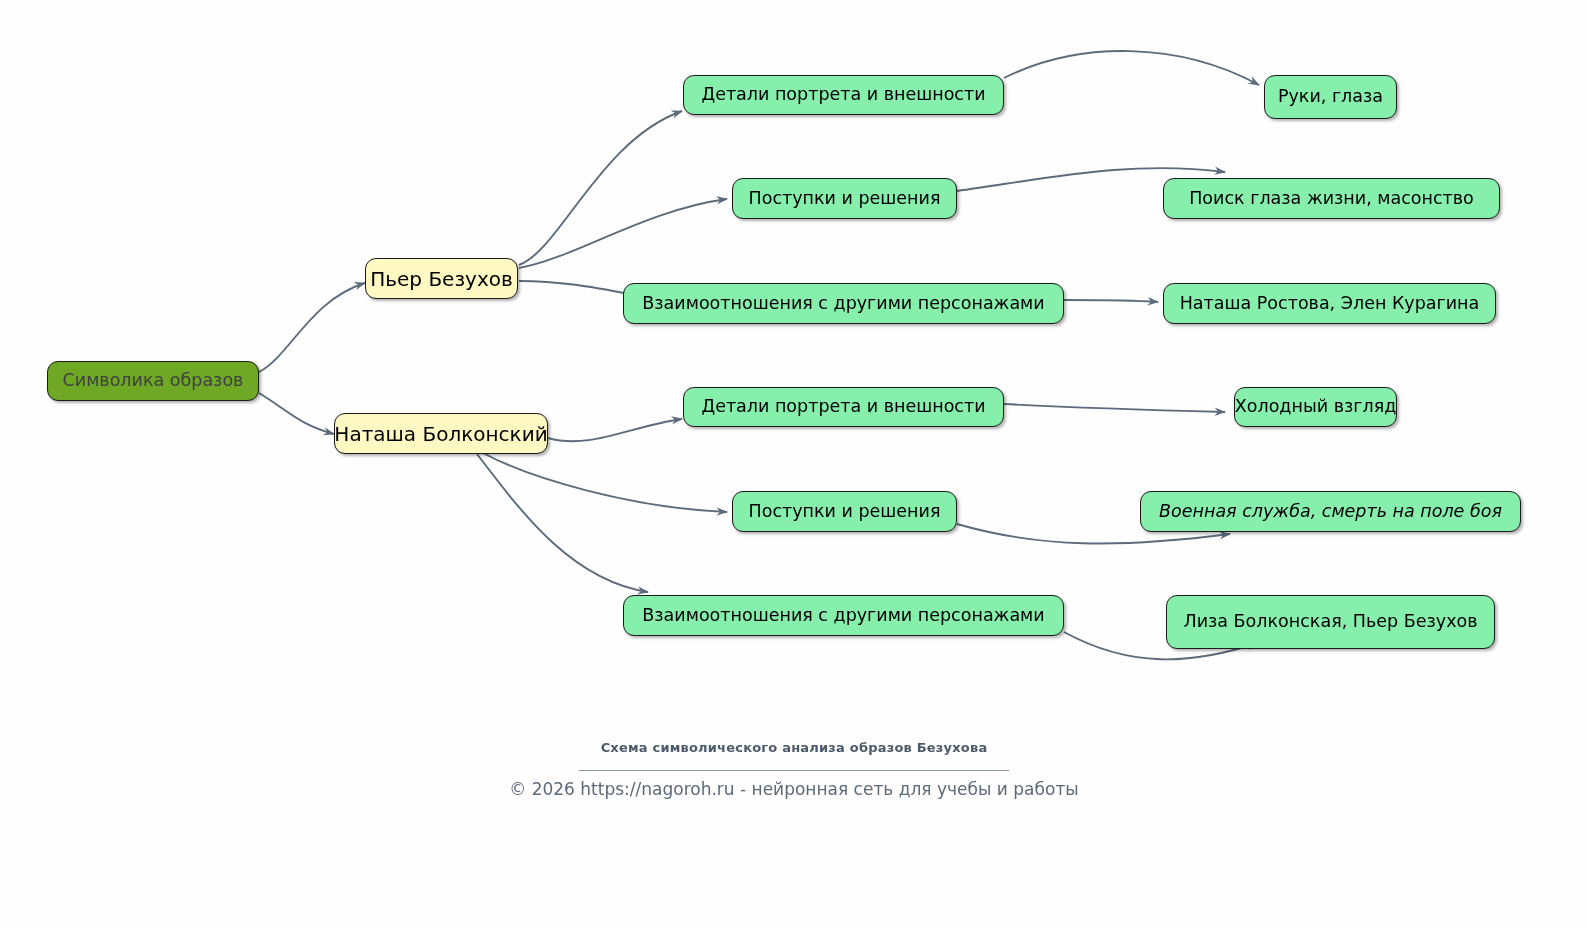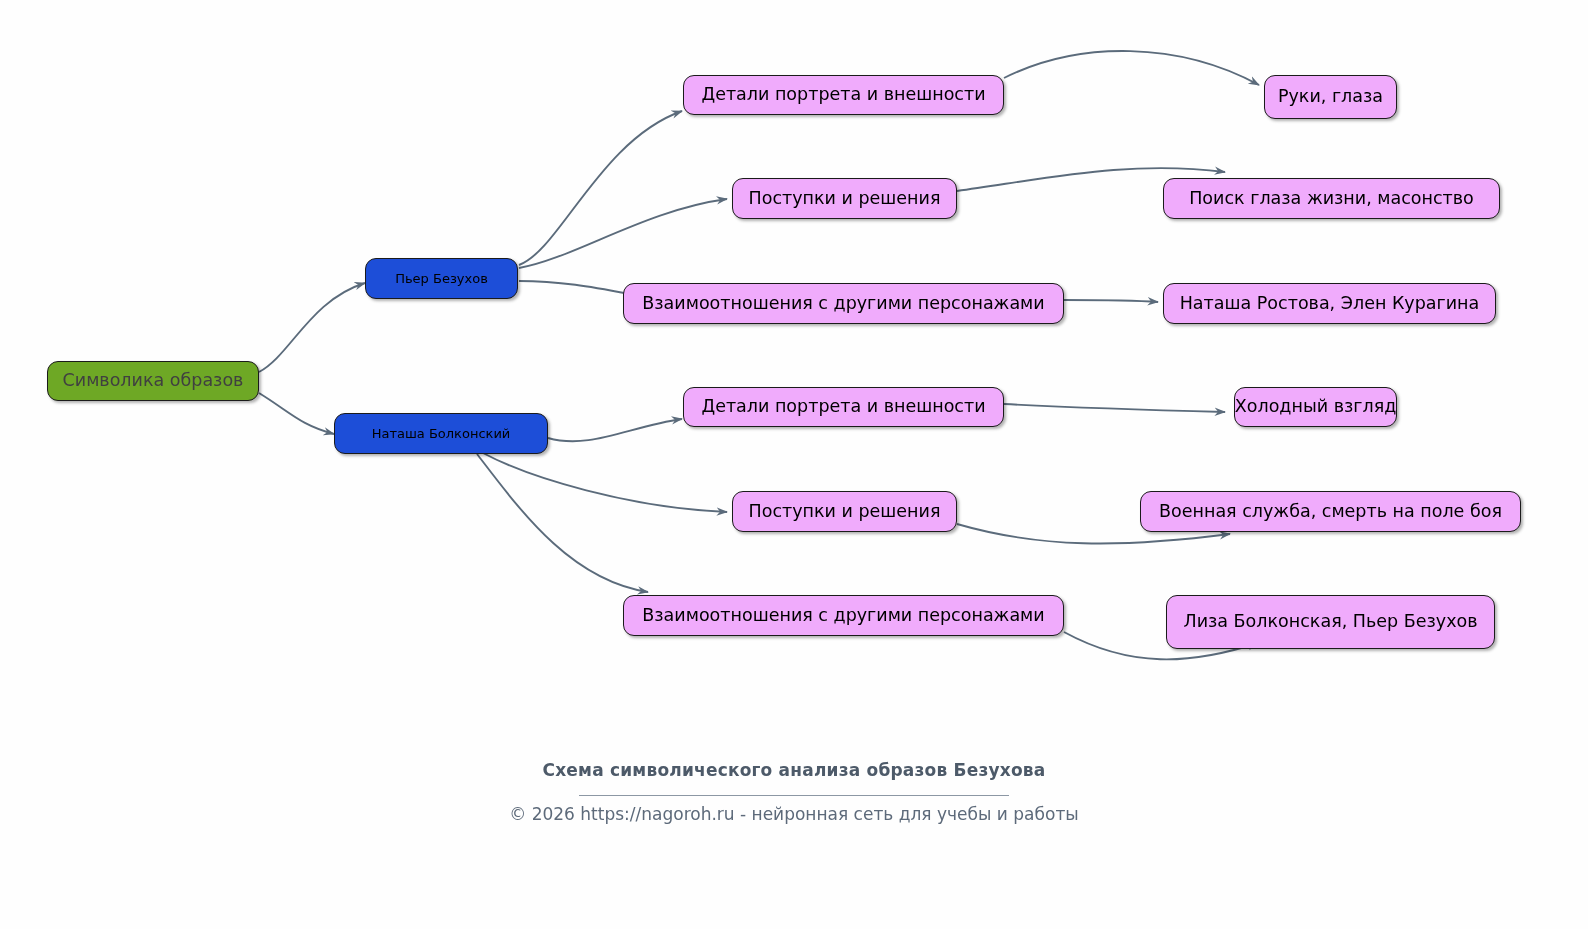--- a/index.html
+++ b/index.html
@@ -42,46 +42,45 @@
   .node-label {
     display: block;
     padding: 0 2px;
   }
   .node.root {
     background: #6ea825;
     color: #404040;
     font-size: 17.5px;
   }
   .node.branch {
-    background: #1d4ed8;
+    background: #fef9c3;
     color: #000000;
-    font-size: 13px;
+    font-size: 20px;
   }
   .node.aspect, .node.detail {
-    background: #f0abfc;
+    background: #86efac;
     color: #000000;
     font-size: 17.5px;
   }
 
   
   #footer {
     position: absolute;
     left: 0;
     top: 740px;
     width: 1588px;
     text-align: center;
   }
   #footer-title {
     font-family: "DejaVu Sans", sans-serif;
     font-weight: bold;
-    font-size: 17px;
+    font-size: 13px;
     color: #4d5a69;
     line-height: 1.22;
     letter-spacing: 0.2px;
-    margin-top: 20px;
   }
   #footer-divider {
     width: 430px;
     height: 1px;
     margin: 14px auto 0 auto;
     background: #8c97a4;
   }
   #footer-copyright {
     margin-top: 8px;
     font-family: "DejaVu Sans", sans-serif;
@@ -160,21 +159,21 @@
   <div class="node aspect" style="left:683px; top:387px; width:321px; height:40px;">
     <span class="node-label">Детали портрета и внешности</span>
   </div>
   <div class="node detail" style="left:1234px; top:387px; width:163px; height:40px;">
     <span class="node-label">Холодный взгляд</span>
   </div>
 
   <div class="node aspect" style="left:732px; top:491px; width:225px; height:41px;">
     <span class="node-label">Поступки и решения</span>
   </div>
-  <div class="node detail" style="left:1140px; top:491px; width:381px; height:41px;">
+  <div class="node detail" style="left:1140px; top:491px; width:381px; height:41px;font-style:italic;">
     <span class="node-label">Военная служба, смерть на поле боя</span>
   </div>
 
   <div class="node aspect" style="left:623px; top:595px; width:441px; height:41px;">
     <span class="node-label">Взаимоотношения с другими персонажами</span>
   </div>
   <div class="node detail" style="left:1166px; top:595px; width:329px; height:54px;">
     <span class="node-label">Лиза Болконская, Пьер Безухов</span>
   </div>
 

